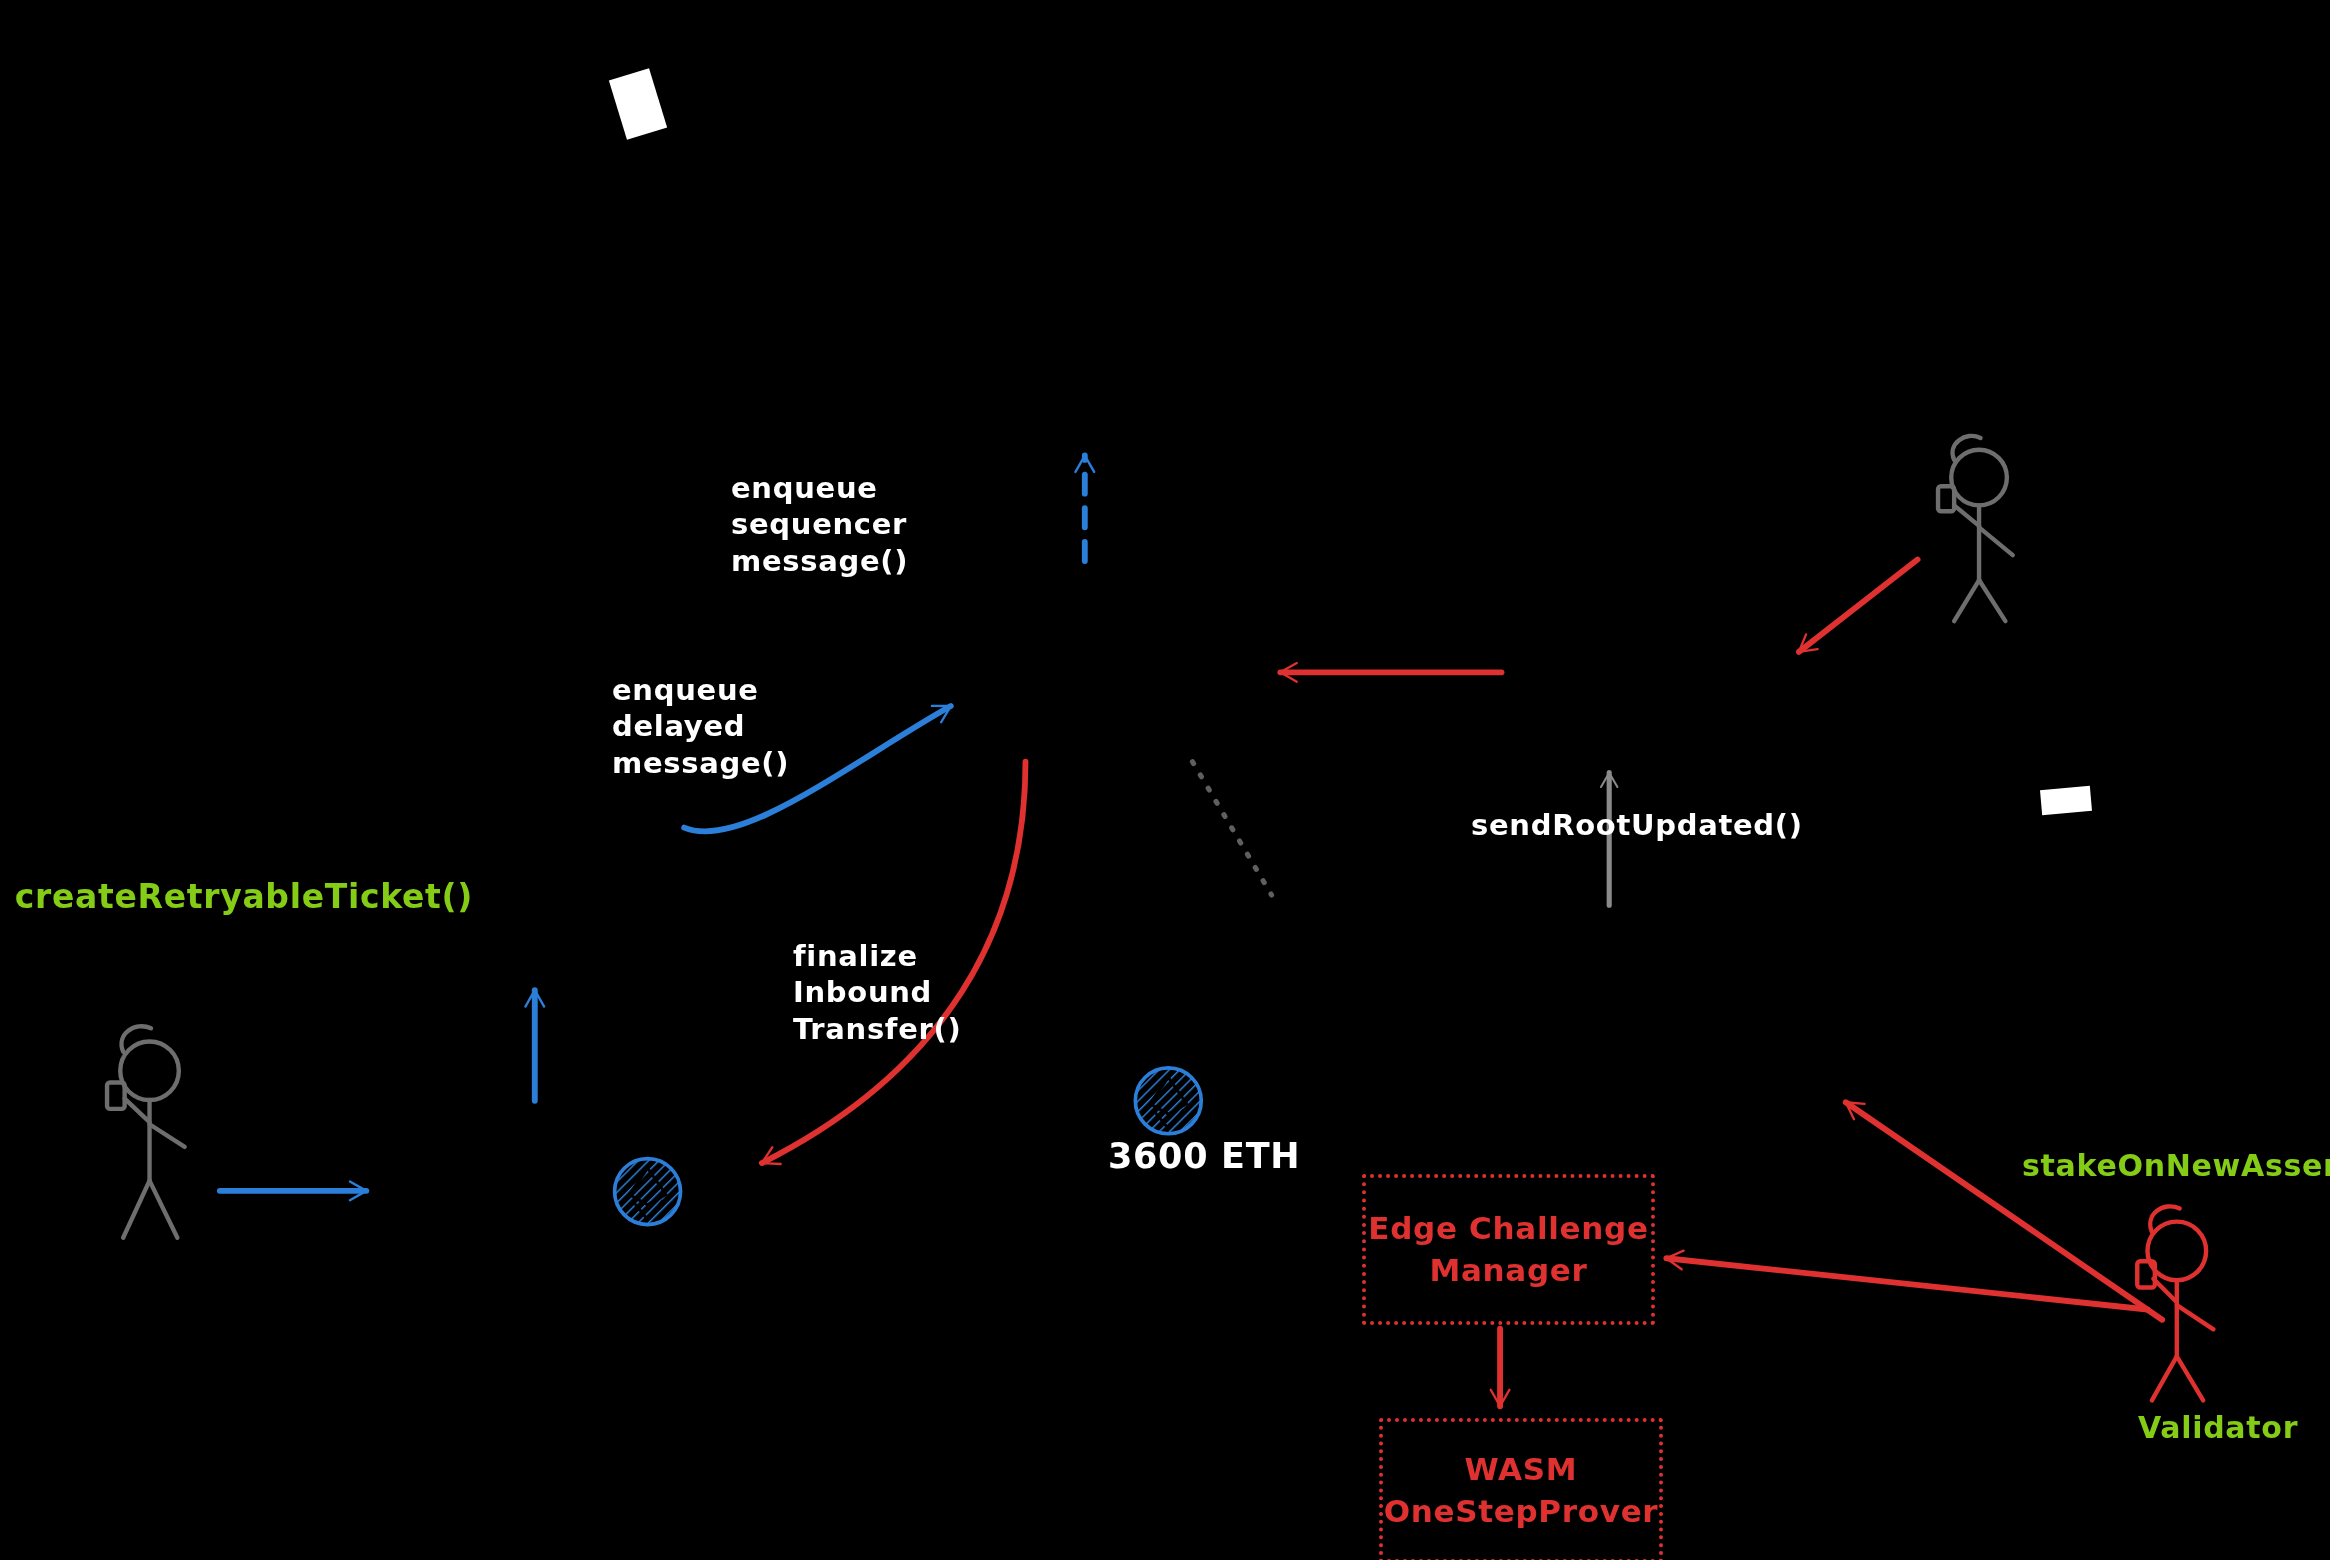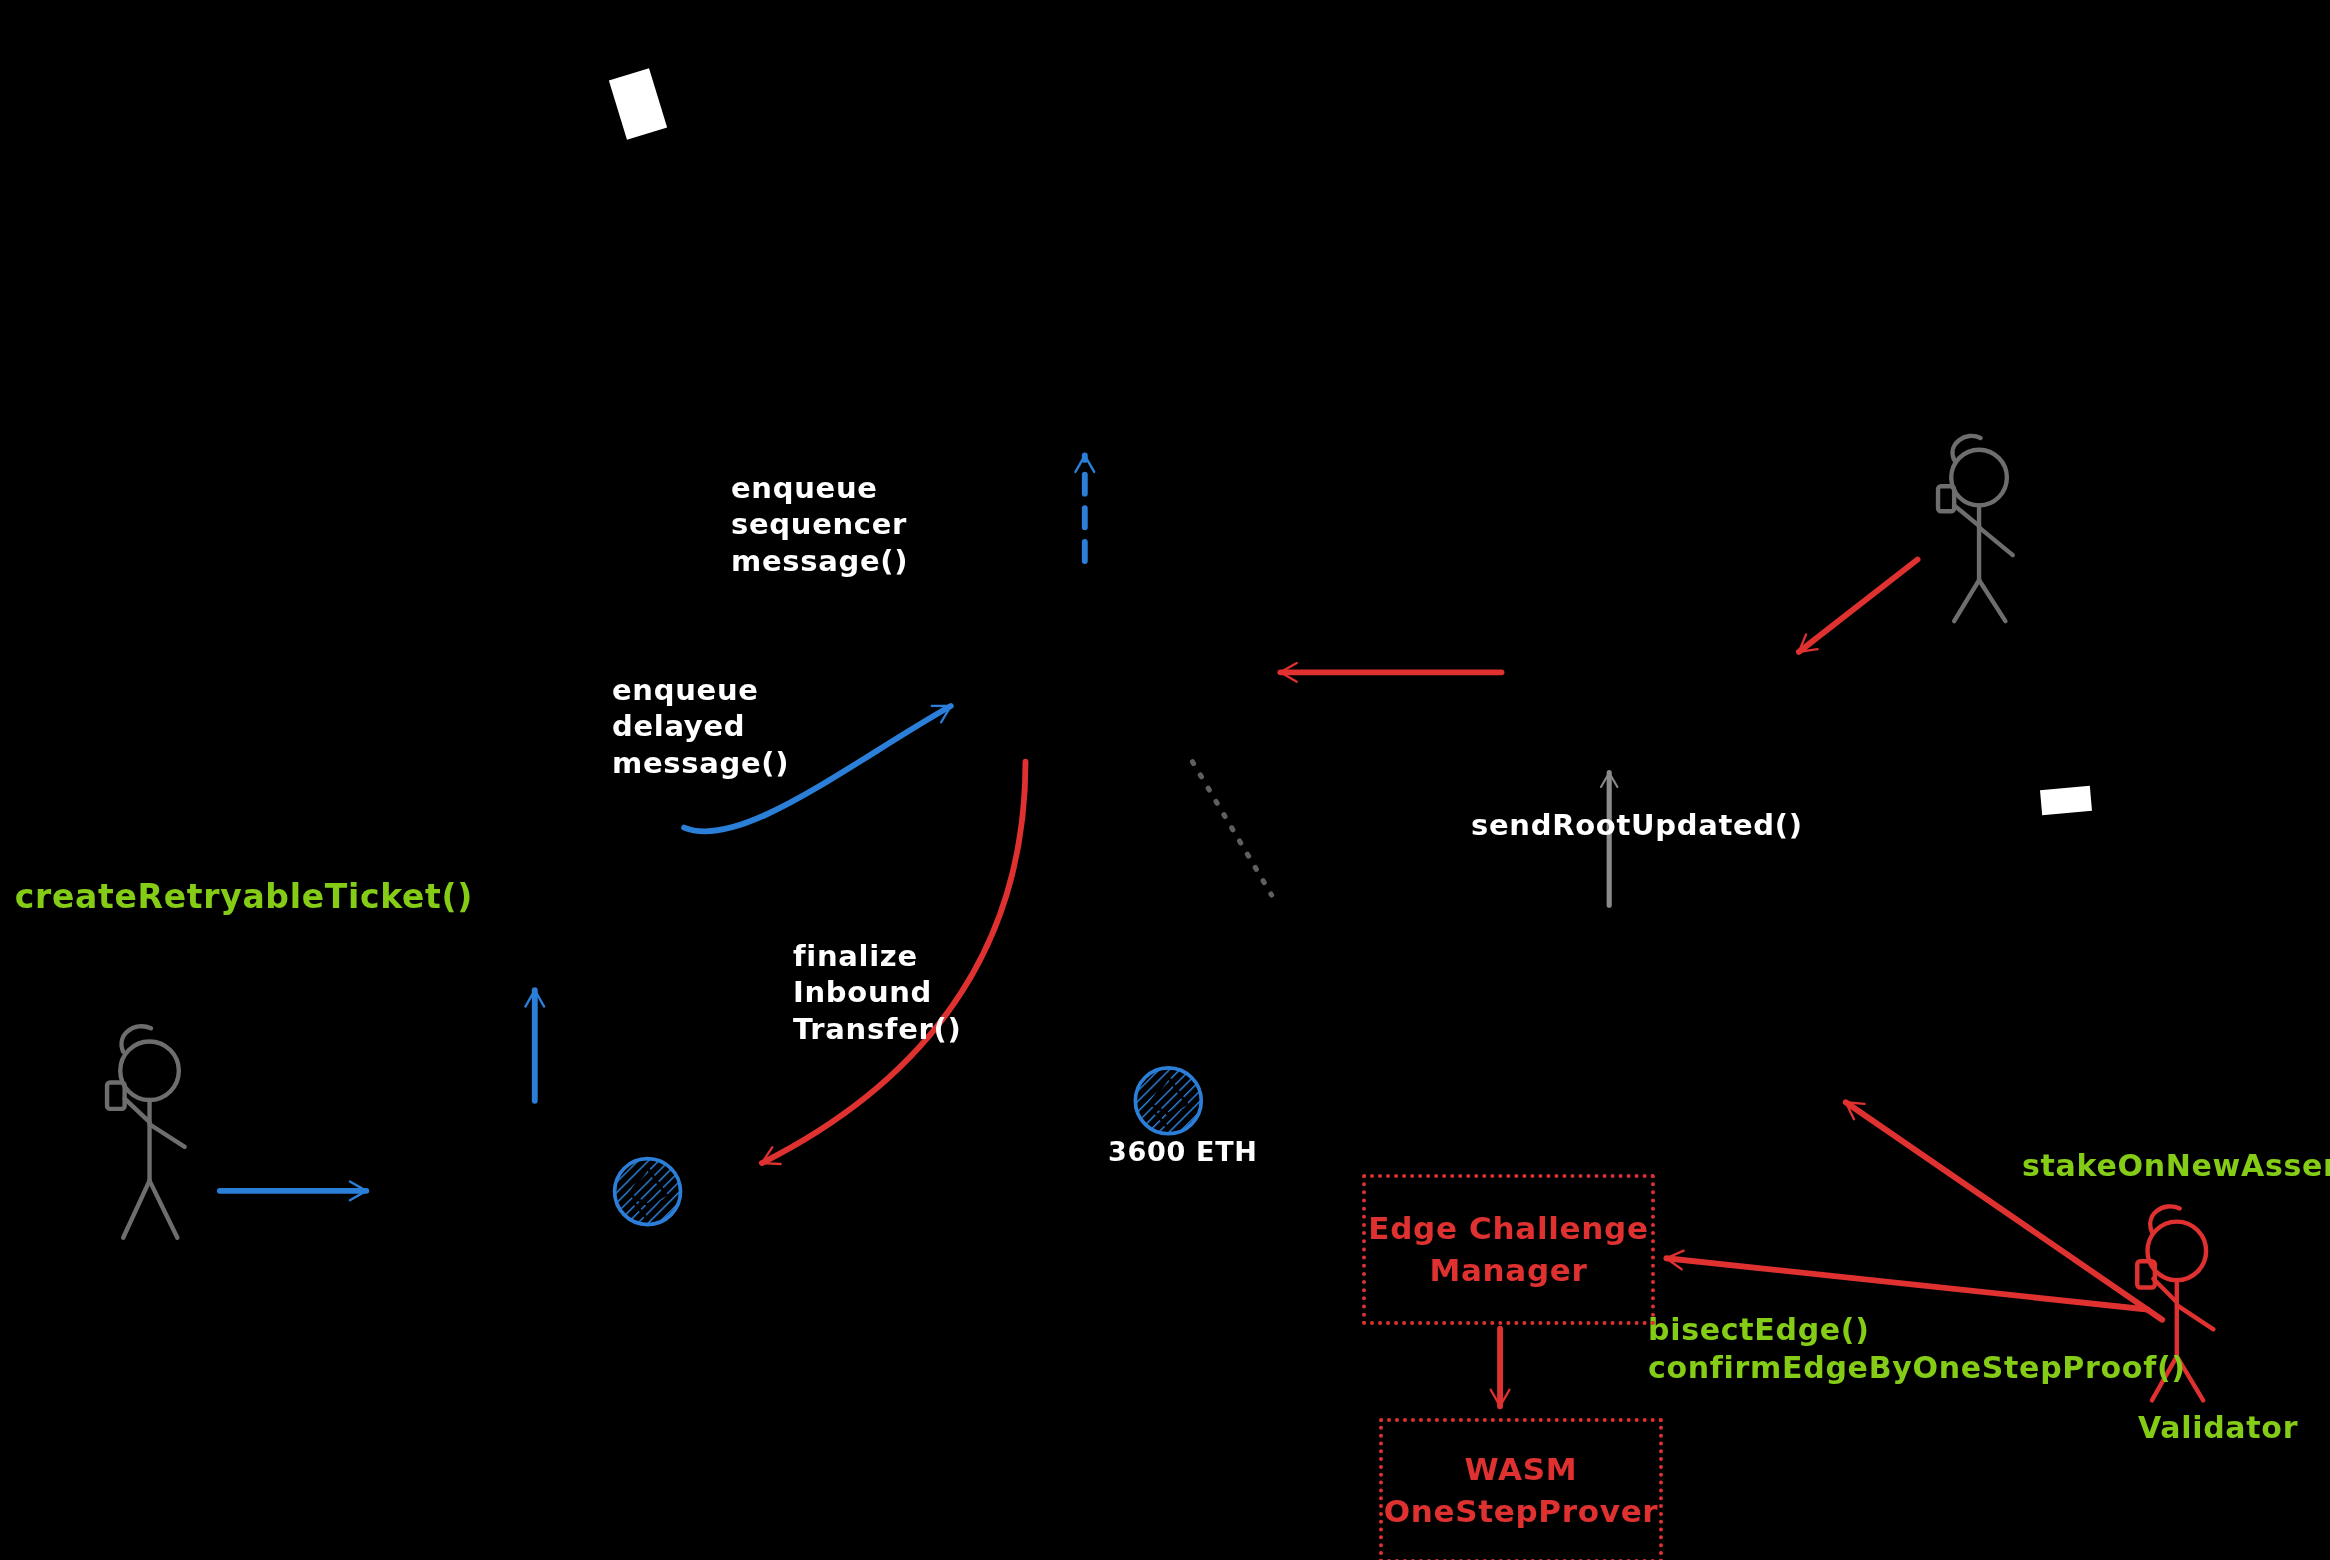--- a/index.html
+++ b/index.html
@@ -11,21 +11,21 @@
   .stage { position:relative; width:2330px; height:1560px; background:#000; }
   svg.overlay { position:absolute; left:0; top:0; width:2330px; height:1560px; }
 
   .label {
     position:absolute; white-space:pre-line;
     font-weight:bold; letter-spacing:0.7px;
   }
   .gray { color:#ffffff; font-size:29px; line-height:1.25; }
   .red  { color:#84cc16; font-size:30px; line-height:1.25; }
   .big  { font-size:33px; }
-  .small{ font-size:27px; }
+  .small{ font-size:35px; }
 
   .white-rect { position:absolute; background:#ffffff; }
   .rect-a { left:617px; top:73px; width:42px; height:62px; transform:rotate(-17deg); }
   .rect-b { left:2041px; top:788px; width:50px; height:25px; transform:rotate(-5deg); }
 
   .dotted-box {
     position:absolute; border:4.4px dotted #e03131; border-radius:2.9px;
     display:flex; align-items:center; justify-content:center;
     text-align:center; color:#e03131; font-weight:bold;
     font-size:31px; line-height:1.35; white-space:pre-line; letter-spacing:0.7px;margin-left:24px;
@@ -125,22 +125,20 @@
 delayed
 message()</div>
   <div class="label gray" style="left:793px; top:895px;margin-top:43px;">finalize
 Inbound
 Transfer()</div>
   <div class="label gray" style="left:1471px; top:807px;">sendRootUpdated()</div>
   <div class="label gray small" style="left:1108px; top:1135px;">3600 ETH</div>
 
   <div class="label red big" style="left:14.7px; top:876px;">createRetryableTicket()</div>
   <div class="label red" style="left:2022px; top:1147px;">stakeOnNewAssertion()</div>
-  <div class="label red" style="left:1648px; top:1311px;">bisectEdge()
-confirmEdgeByOneStepProof()</div>
   <div class="label red" style="left:2138px; top:1409px;">Validator</div>
 
   <div class="dotted-box ecm-box">
     <span>Edge Challenge
 Manager</span>
   </div>
   <div class="dotted-box wasm-box">
     <span>WASM
 OneStepProver</span>
   </div>

